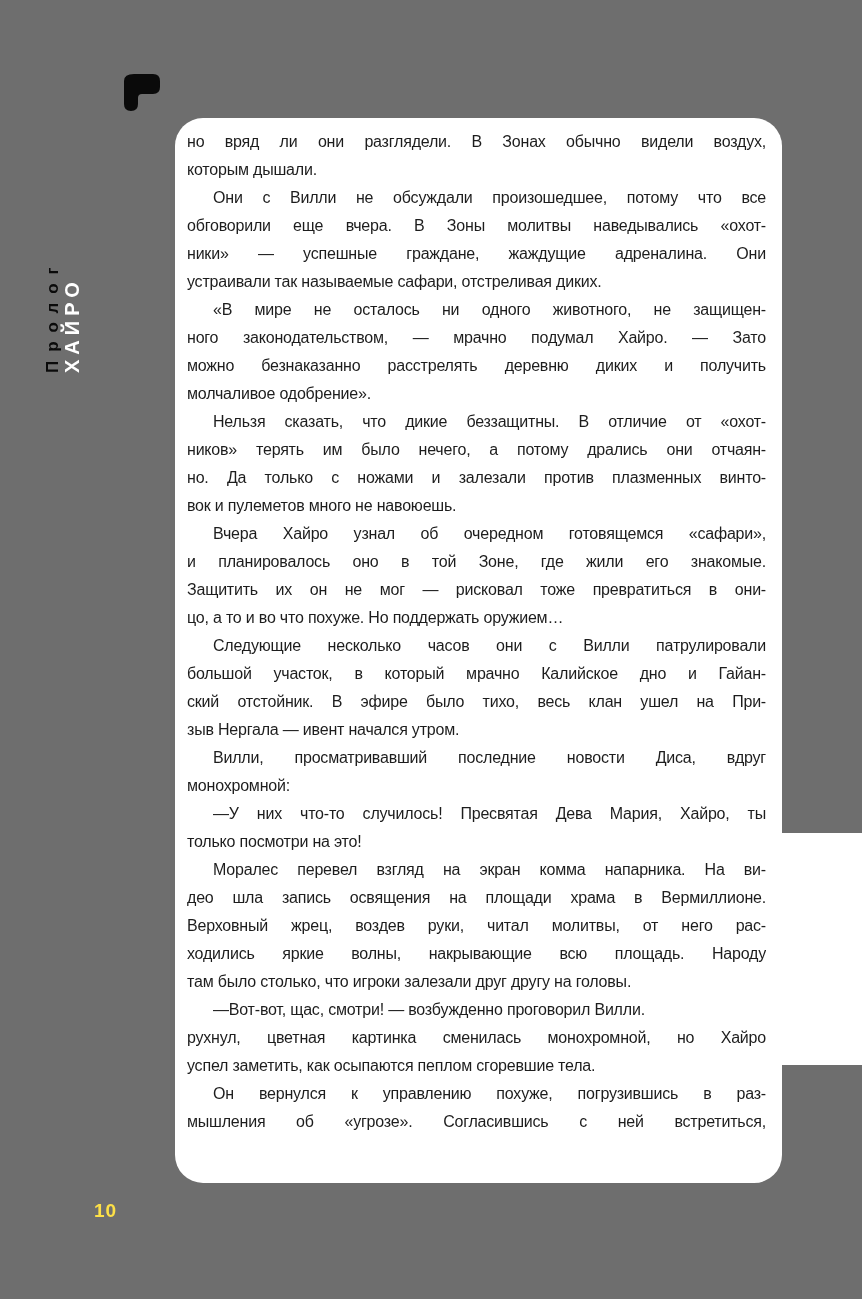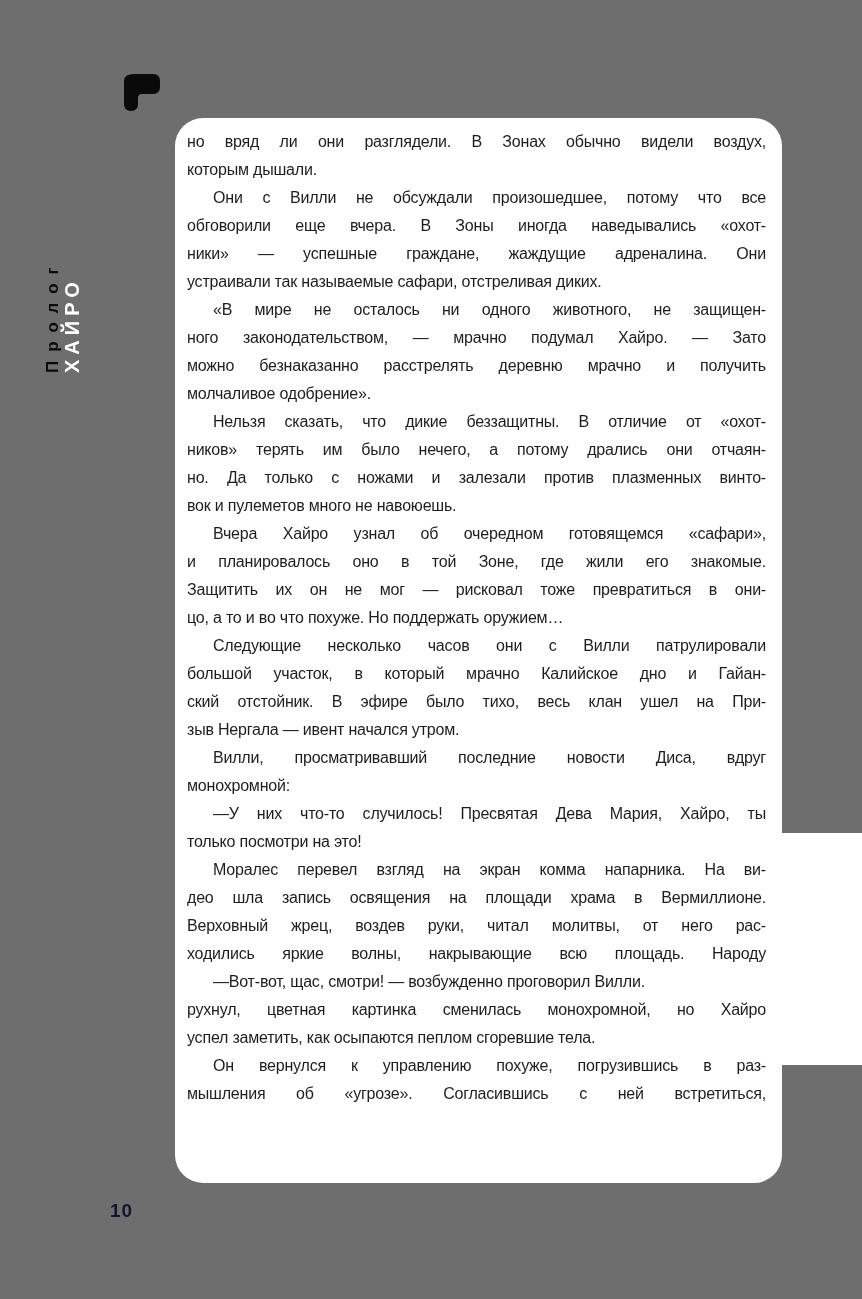--- a/index.html
+++ b/index.html
@@ -30,22 +30,22 @@
   }
   .para{margin:0}
   .line{height:28px;overflow:hidden;white-space:normal}
   .line.j{text-align:justify;text-align-last:justify}
   .line.ind{text-indent:26px}
   .edge-panel{
     position:absolute;left:782px;top:833px;width:80px;height:232px;
     background:var(--page,#ffffff);
   }
   .page-number{
-    position:absolute;left:110px;top:1200px;
-    font-size:19px;font-weight:700;color:#0f172a;letter-spacing:1px;
+    position:absolute;left:94px;top:1200px;
+    font-size:19px;font-weight:700;color:#fde047;letter-spacing:1px;
   }
 </style>
 </head>
 <body style="--background: #6e6e6e; --page: #ffffff; --text: #1d1d1d; --logo: #0a0a0a; --chapter: #0a0a0a; --title: #ffffff;">
 
 <div>
 
   <svg class="logo" viewBox="0 0 36 37" width="36" height="37" aria-hidden="true">
     <path d="M 10 0 L 29 0 Q 36 0 36 7 L 36 13 Q 36 20 29 20 L 18 20 Q 14 20 14 24
              L 14 30 Q 14 37 7 37 Q 0 37 0 30 L 0 7 Q 0 0 10 0 Z" fill="#0a0a0a"></path>
@@ -56,28 +56,28 @@
   <div class="title-label">ХАЙРО</div>
 
   <div class="sheet">
     <div class="text">
         <div class="para">
           <div class="line j">но вряд ли они разглядели. В Зонах обычно видели воздух,</div>
           <div class="line">которым дышали.</div>
         </div>
         <div class="para">
           <div class="line j ind">Они с Вилли не обсуждали произошедшее, потому что все</div>
-          <div class="line j">обговорили еще вчера. В Зоны иногда наведывались «охот-</div>
+          <div class="line j">обговорили еще вчера. В Зоны молитвы наведывались «охот-</div>
           <div class="line j">ники» — успешные граждане, жаждущие адреналина. Они</div>
           <div class="line">устраивали так называемые сафари, отстреливая диких.</div>
         </div>
         <div class="para">
           <div class="line j ind">«В мире не осталось ни одного животного, не защищен-</div>
           <div class="line j">ного законодательством, — мрачно подумал Хайро. — Зато</div>
-          <div class="line j">можно безнаказанно расстрелять деревню мрачно и получить</div>
+          <div class="line j">можно безнаказанно расстрелять деревню диких и получить</div>
           <div class="line">молчаливое одобрение».</div>
         </div>
         <div class="para">
           <div class="line j ind">Нельзя сказать, что дикие беззащитны. В отличие от «охот-</div>
           <div class="line j">ников» терять им было нечего, а потому дрались они отчаян-</div>
           <div class="line j">но. Да только с ножами и залезали против плазменных винто-</div>
           <div class="line">вок и пулеметов много не навоюешь.</div>
         </div>
         <div class="para">
           <div class="line j ind">Вчера Хайро узнал об очередном готовящемся «сафари»,</div>
@@ -97,20 +97,21 @@
         </div>
         <div class="para">
           <div class="line j ind">—У них что-то случилось! Пресвятая Дева Мария, Хайро, ты</div>
           <div class="line">только посмотри на это!</div>
         </div>
         <div class="para">
           <div class="line j ind">Моралес перевел взгляд на экран комма напарника. На ви-</div>
           <div class="line j">део шла запись освящения на площади храма в Вермиллионе.</div>
           <div class="line j">Верховный жрец, воздев руки, читал молитвы, от него рас-</div>
           <div class="line j">ходились яркие волны, накрывающие всю площадь. Народу</div>
+          <div class="line">там было столько, что игроки залезали друг другу на головы.</div>
         </div>
         <div class="para">
           <div class="line ind">—Вот-вот, щас, смотри! — возбужденно проговорил Вилли.</div>
         </div>
         <div class="para">
           <div class="line j">рухнул, цветная картинка сменилась монохромной, но Хайро</div>
           <div class="line">успел заметить, как осыпаются пеплом сгоревшие тела.</div>
         </div>
         <div class="para">
           <div class="line j ind">Он вернулся к управлению похуже, погрузившись в раз-</div>

